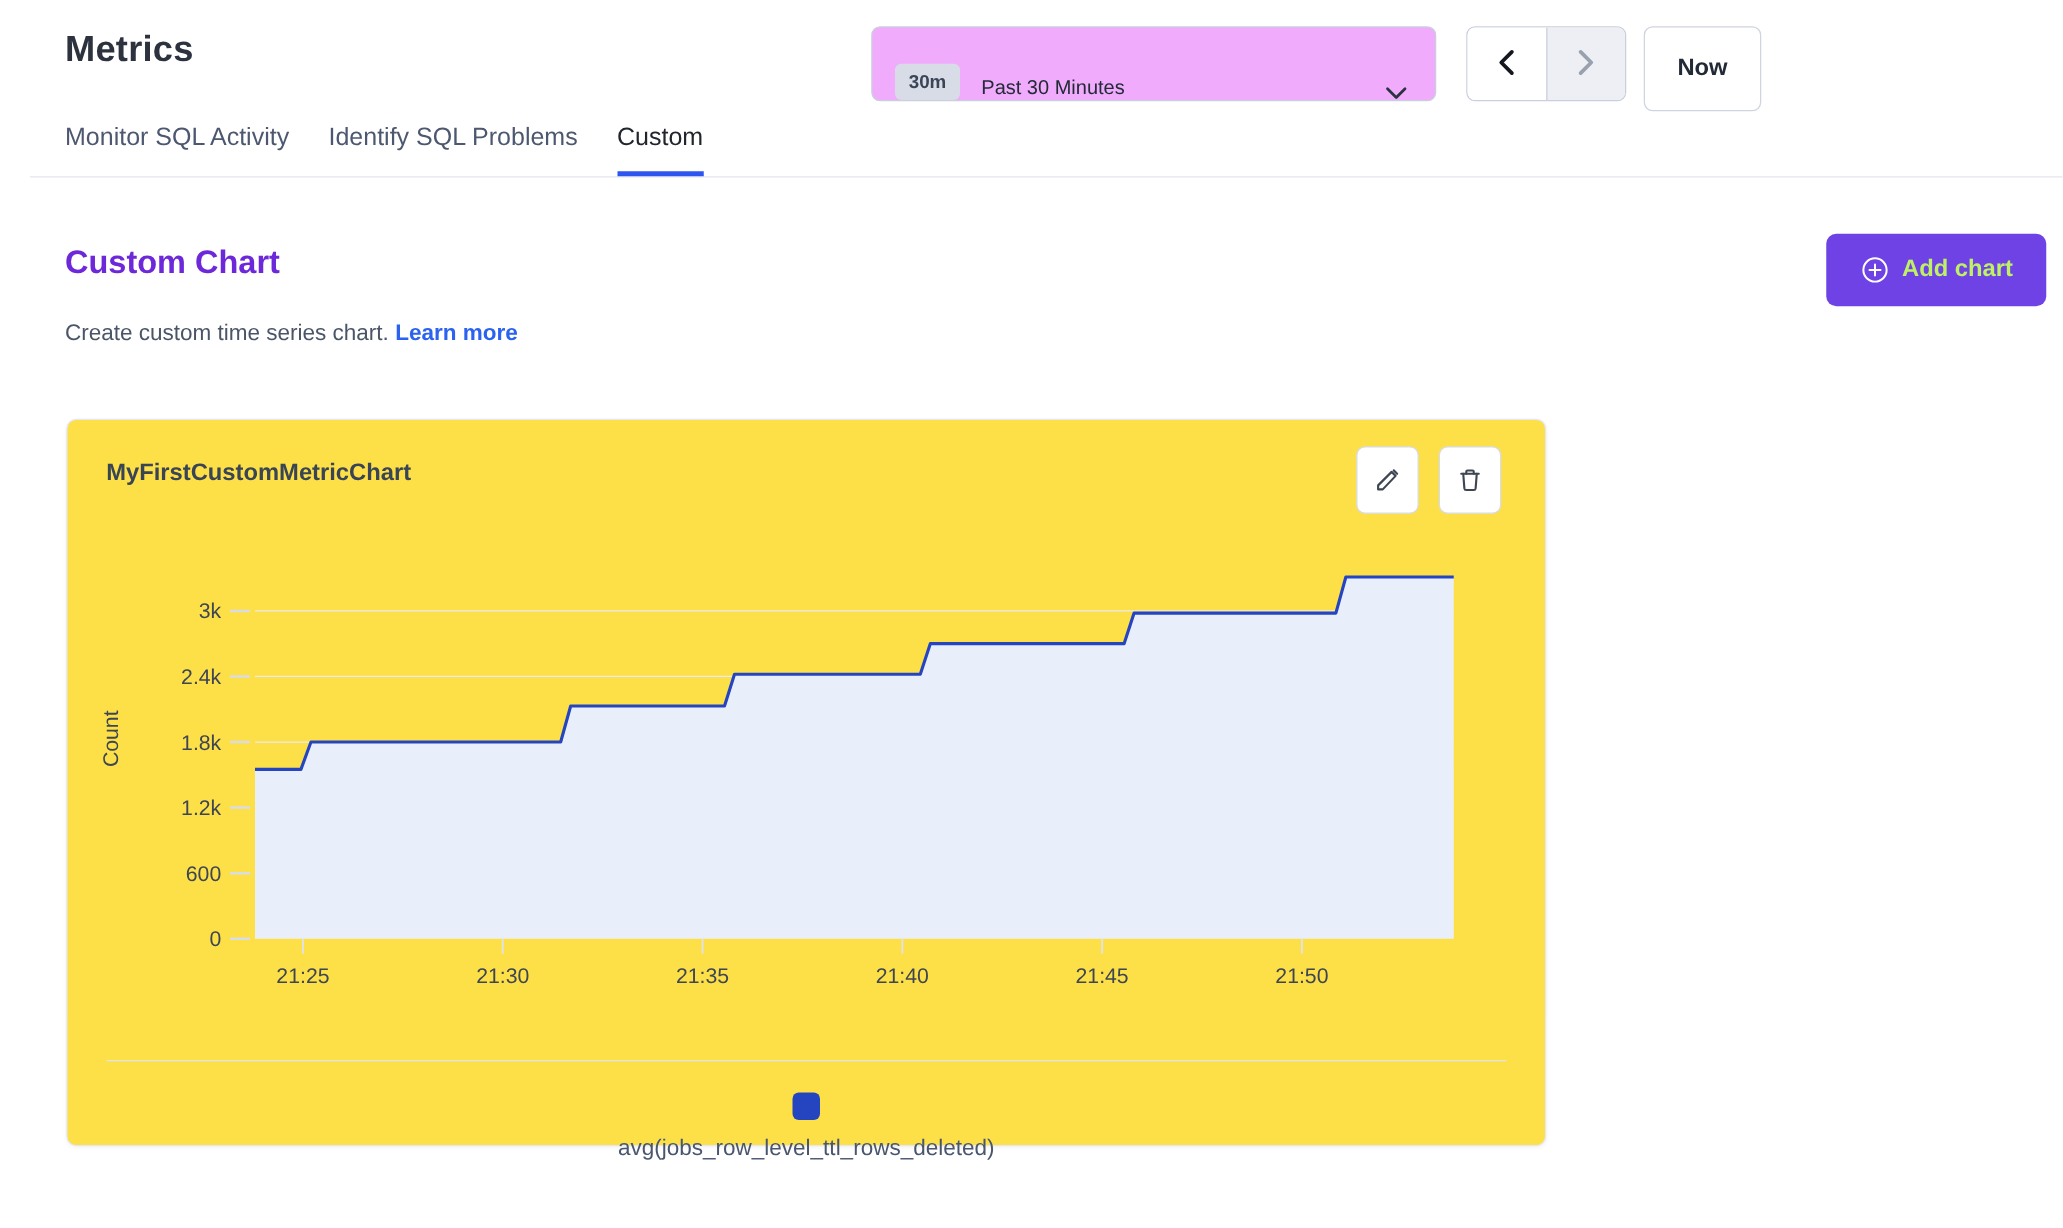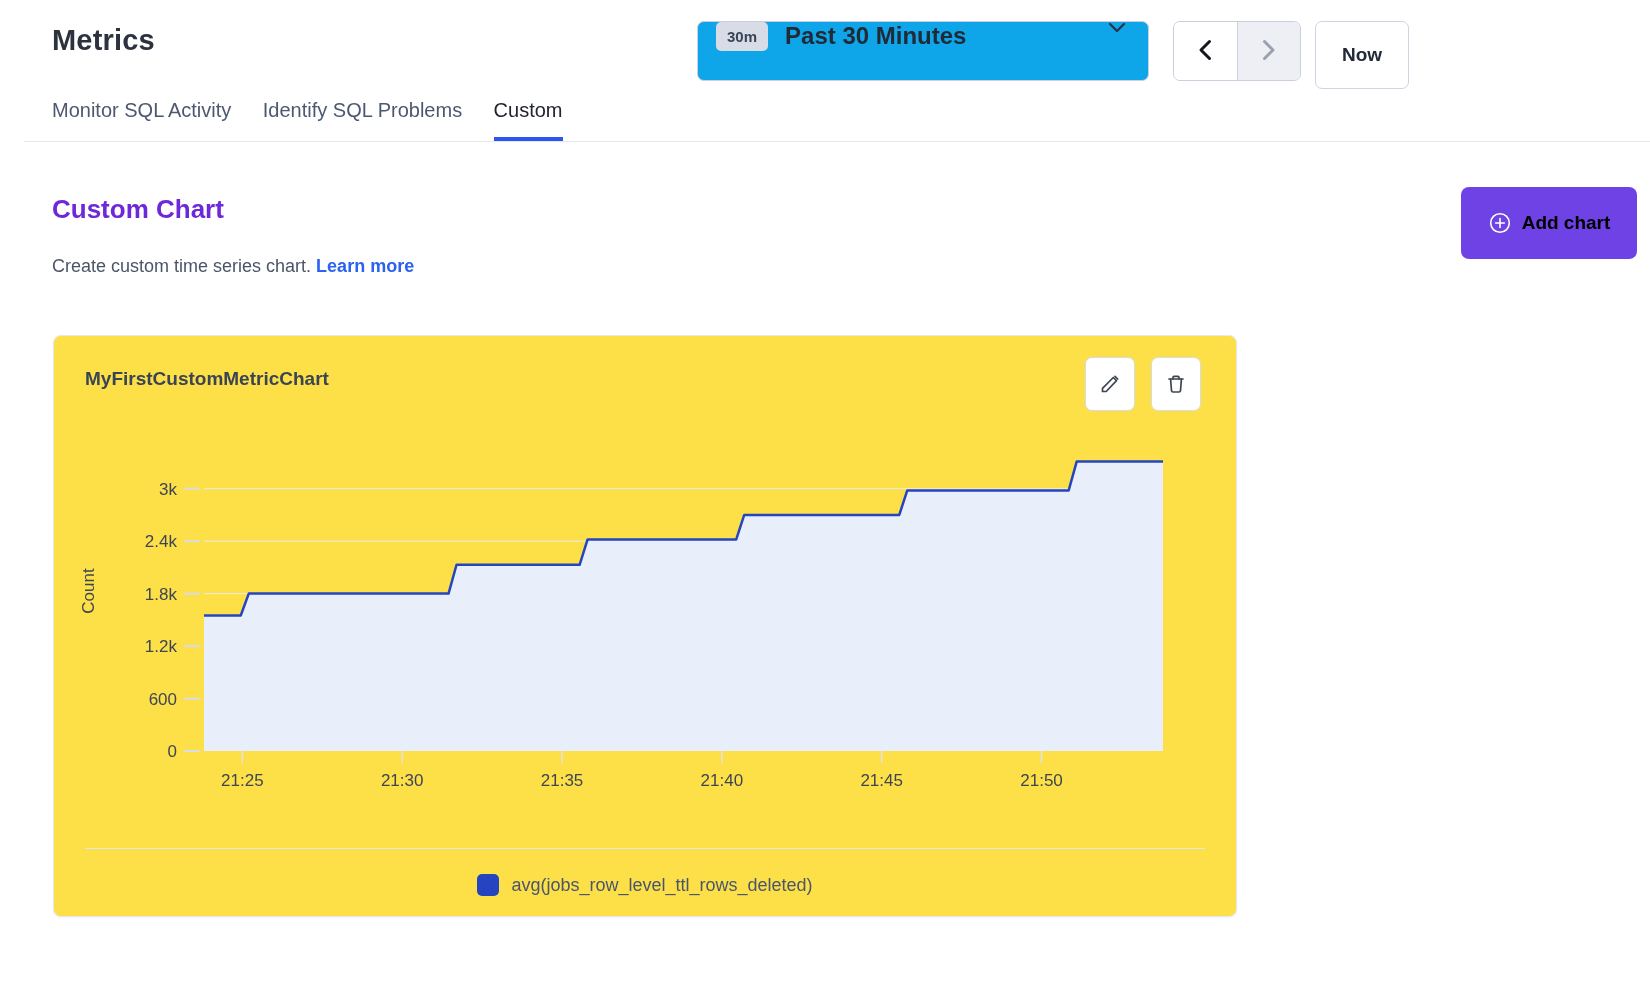--- a/index.html
+++ b/index.html
@@ -2,54 +2,54 @@
 <html><head>
 <meta charset="utf-8">
 <style>
   * { box-sizing: border-box; }
   body { margin: 0; background: #fff; font-family: "Liberation Sans", sans-serif; }
   .page { position: relative; width: 1650px; height: 982px; background: #fff; overflow: hidden; color: #242b38; margin-left: 24px; }
 
   
   .page-title { position: absolute; left: 28px; top: 24px; margin: 0; font-size: 29px; font-weight: 700; color: #2c333f; letter-spacing: .2px; }
 
-  .time-picker { position: absolute; left: 673px; top: 21px; width: 452px; height: 60px; border: 1px solid #c9cfdc; border-radius: 7px; display: flex; align-items: flex-start; padding: 0 22px 0 18px; background: #0ea5e9; cursor: pointer; }
+  .time-picker { position: absolute; left: 673px; top: 21px; width: 452px; height: 60px; border: 1px solid #c9cfdc; border-radius: 7px; display: flex; align-items: flex-end; padding: 0 22px 0 18px; background: #f0abfc; cursor: pointer; }
   .range-badge { background: #d8dce7; color: #3a4557; font-size: 15px; font-weight: 700; padding: 6px 11px; border-radius: 5px; }
-  .range-label { margin-left: 17px; font-size: 24px; font-weight: 700; color: #232a37; }
+  .range-label { margin-left: 17px; font-size: 16px; font-weight: 400; color: #232a37; }
   .picker-caret { margin-left: auto; display: flex; align-items: center; }
 
   .nav-group { position: absolute; left: 1149px; top: 21px; width: 128px; height: 60px; border: 1px solid #c9cfdc; border-radius: 7px; display: flex; overflow: hidden; background: #fff; }
   .nav-btn { flex: 1; display: flex; align-items: center; justify-content: center; background: #fff; border: none; padding: 0; cursor: pointer; }
   .nav-btn.disabled { border-left: 1px solid #c9cfdc; background: #edeff4; }
 
   .now-btn { position: absolute; left: 1291px; top: 21px; width: 94px; height: 68px; border: 1px solid #cfd4e0; border-radius: 7px; background: #fff; font-size: 19px; font-weight: 600; color: #232a37; cursor: pointer; font-family: inherit; }
 
   
   .tabs { position: absolute; left: 0; right: 0; top: 99px; padding-left: 28px; border-bottom: 1px solid #e3e6ed; }
   .tab { display: inline-block; margin-right: 27px; padding-bottom: 15px; font-size: 20px; color: #4d5870; cursor: pointer; }
   .tab.active { color: #21252e; font-weight: 500; border-bottom: 4px solid #2d55ef; }
 
   
   .section-heading { position: absolute; left: 28px; top: 194px; margin: 0; font-size: 26px; font-weight: 700; color: #6d28d9; }
   .section-desc { position: absolute; left: 28px; top: 256px; margin: 0; font-size: 18px; color: #4a5568; }
   .learn-more { color: #2b62f0; font-weight: 600; text-decoration: none; cursor: pointer; }
 
-  .add-chart { position: absolute; left: 1437px; top: 187px; width: 176px; height: 72px; background: #6e42e4; border: none; border-radius: 8px; color: #000000; font-size: 19px; font-weight: 600; display: flex; align-items: center; justify-content: center; gap: 10px; cursor: pointer; font-family: inherit; }
+  .add-chart { position: absolute; left: 1437px; top: 187px; width: 176px; height: 58px; background: #6e42e4; border: none; border-radius: 8px; color: #bef264; font-size: 19px; font-weight: 600; display: flex; align-items: center; justify-content: center; gap: 10px; cursor: pointer; font-family: inherit; }
 
   
   .card { position: absolute; left: 29px; top: 335px; width: 1184px; height: 582px; border: 1px solid #e5e8f0; border-radius: 8px; background: #fde047; box-shadow: 0 1px 3px rgba(33,43,70,.05); }
   .card-title { position: absolute; left: 31px; top: 32px; margin: 0; font-size: 19px; font-weight: 700; color: #394455; }
   .card-actions { position: absolute; top: 21px; right: 35px; display: flex; gap: 16px; }
   .icon-btn { width: 50px; height: 54px; border: 1px solid #d6dbe5; border-radius: 7px; background: #fff; display: flex; align-items: center; justify-content: center; cursor: pointer; padding: 0; }
 
   #chart-svg { position: absolute; left: 0; top: 80px; }
   #chart-svg text { font-family: "Liberation Sans", sans-serif; }
 
   .legend-divider { position: absolute; left: 31px; right: 31px; top: 512px; height: 1px; background: #e0e4ec; }
-  .legend { position: absolute; left: 0; right: 0; top: 538px; display: flex; align-items: center; justify-content: center; gap: 12px; }
+  .legend { position: absolute; left: 0; right: 0; top: 538px; display: flex; align-items: center; justify-content: center; gap: 12px; flex-direction: column; }
   .legend-swatch { width: 22px; height: 22px; border-radius: 5px; background: #2545c0; }
   .legend-label { font-size: 18px; color: #49566e; }
 </style>
 </head>
 <body>
 
 <div class="page">
 
   <h1 class="page-title">Metrics</h1>
 

